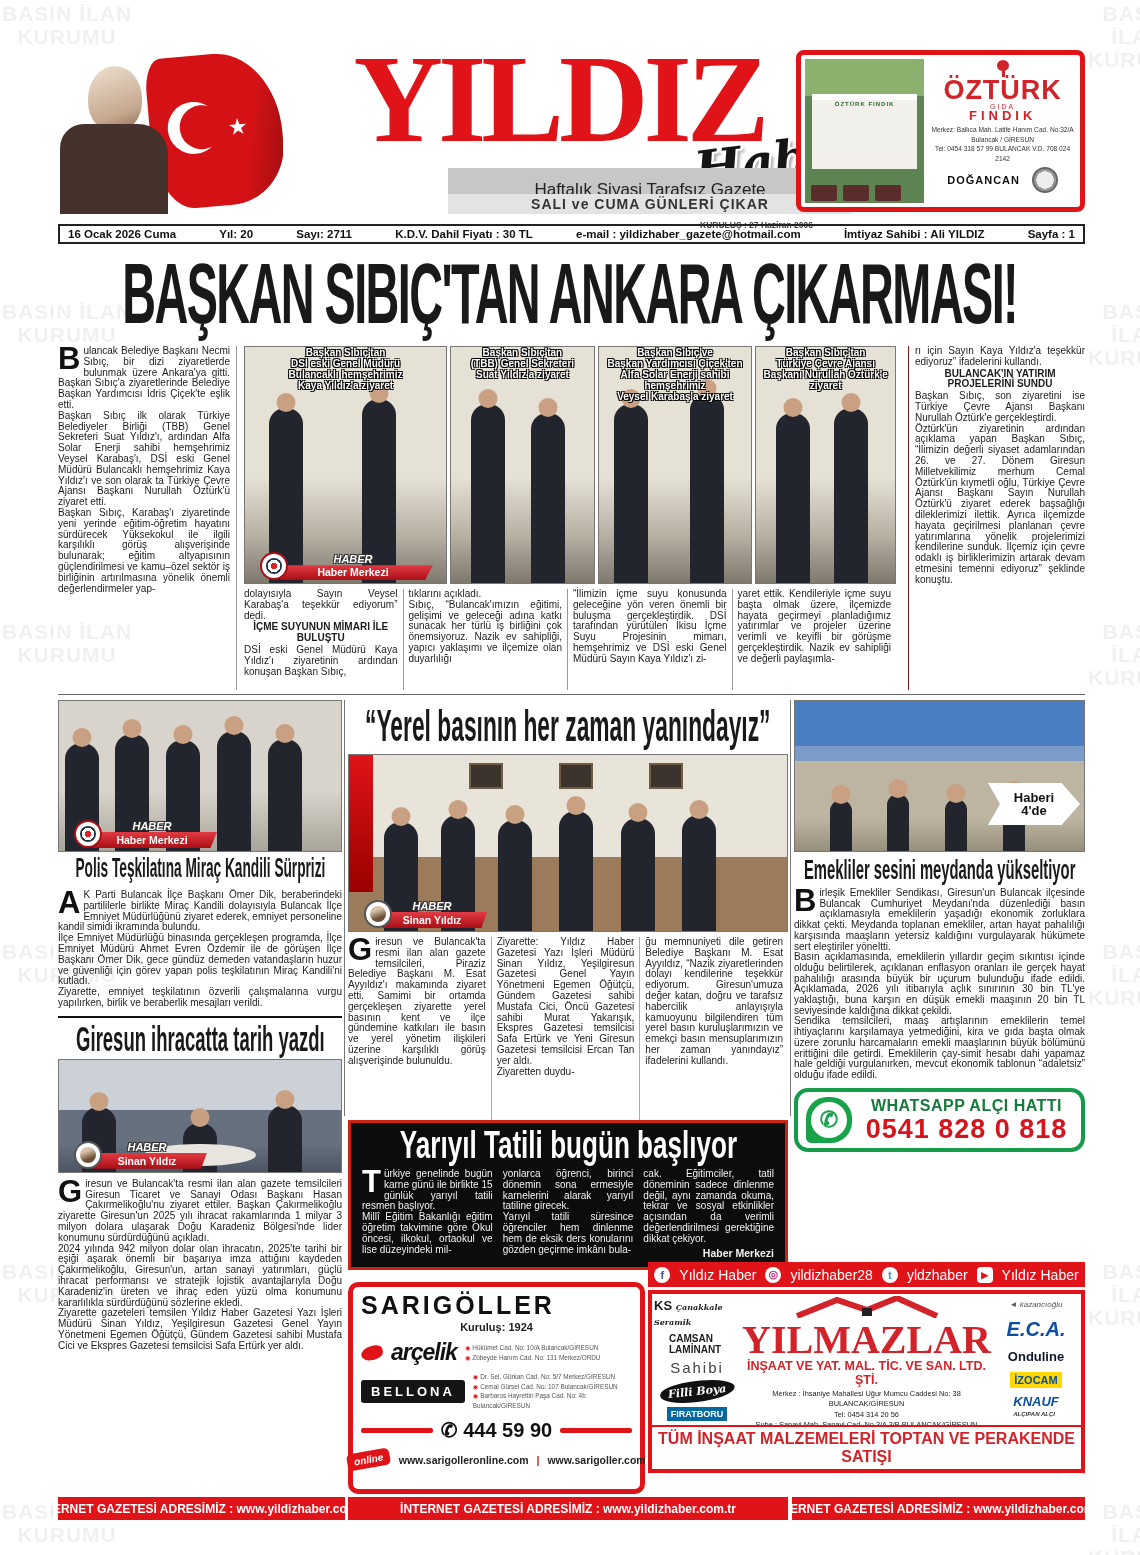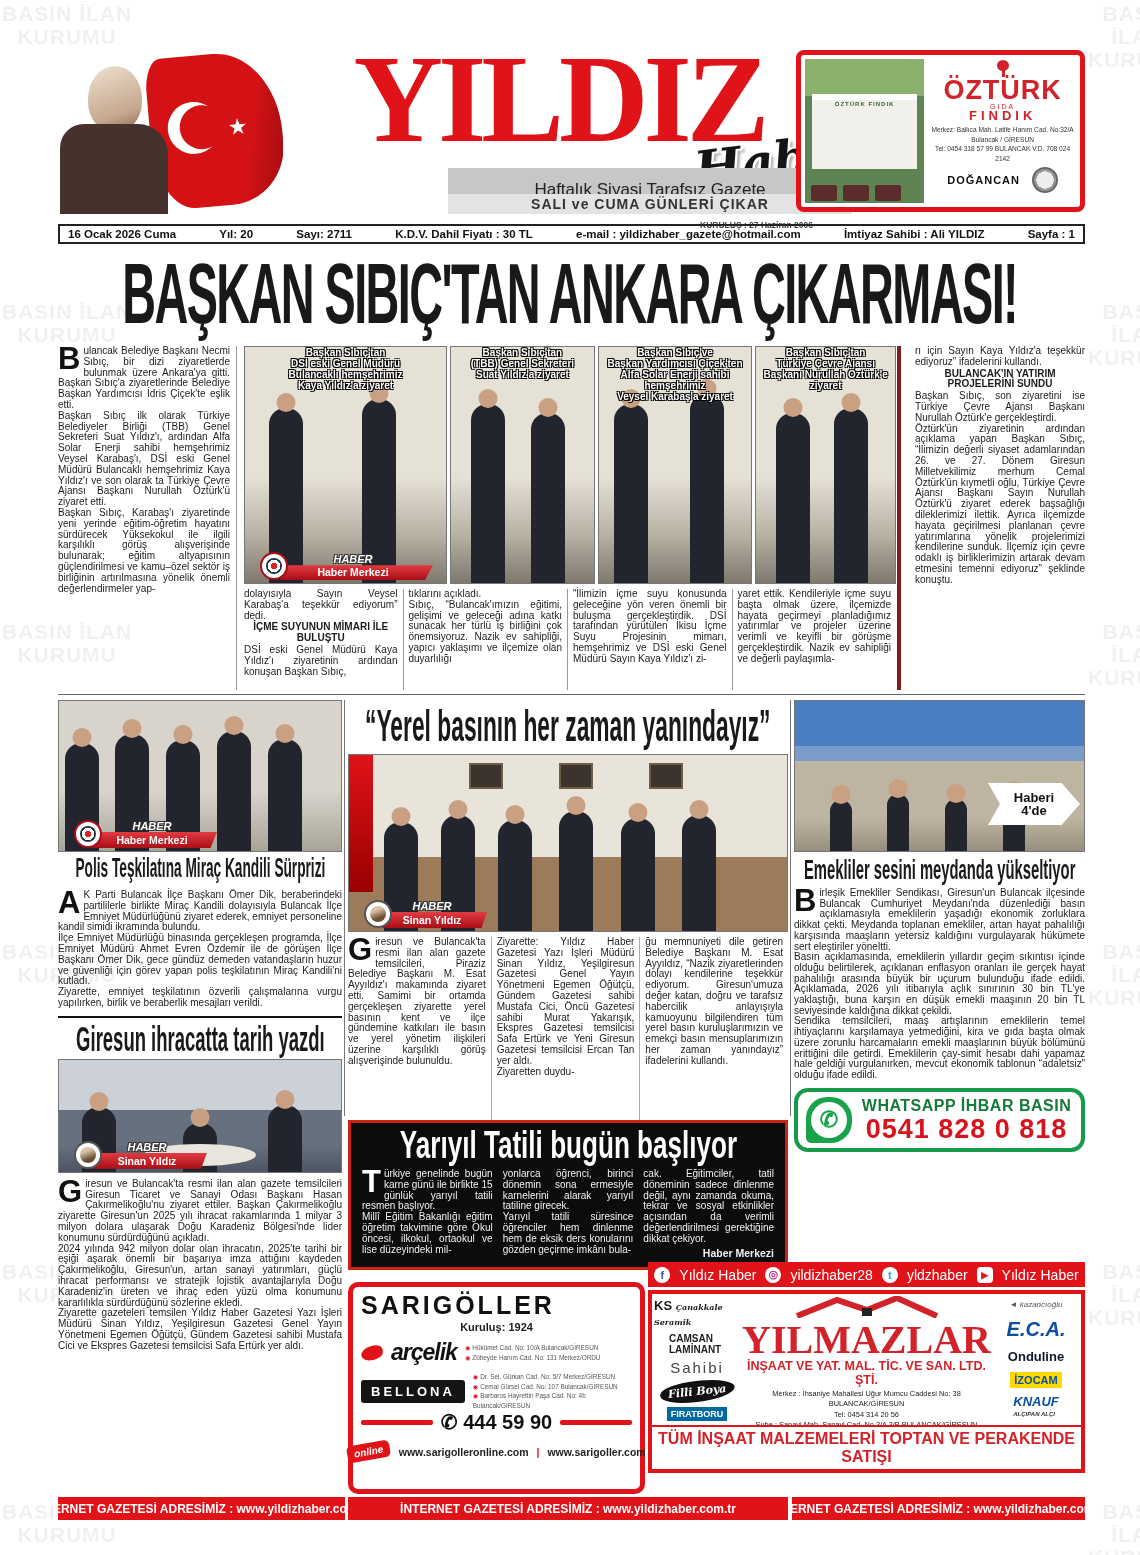--- a/index.html
+++ b/index.html
@@ -53,21 +53,21 @@
   .infobar{position:absolute;left:58px;top:224px;width:1027px;height:20px;border:2px solid #222;box-sizing:border-box;
            display:flex;align-items:center;justify-content:space-between;padding:0 8px;font-size:11.5px;font-weight:bold;color:#111;}
   
   .hlwrap{display:flex;align-items:center;justify-content:center;overflow:visible;}
   .cond{display:inline-block;font-weight:900;white-space:nowrap;color:#191919;}
   .mainhl{position:absolute;left:0;top:246px;width:1140px;height:94px;}
   .mainhl .cond{font-size:60px;letter-spacing:-2px;transform:scale(0.78,1.42);}
   
   .main-story{position:absolute;left:58px;top:346px;width:1027px;height:344px;font-size:10px;line-height:10.8px;}
   .ms-left{position:absolute;left:0;top:0;width:172px;height:100%;padding-right:6px;border-right:1px solid #999;}
-  .ms-right{position:absolute;right:0;top:0;width:170px;height:100%;padding-left:14px;border-left:4px solid #7f1d1d;}
+  .ms-right{position:absolute;right:0;top:0;width:170px;height:100%;padding-left:6px;border-left:1px solid #7f1d1d;}
   .ms-photos{position:absolute;left:186px;top:0;width:652px;height:238px;display:flex;gap:3px;}
   .photo{position:relative;overflow:hidden;border:1px solid #777;box-sizing:border-box;
          background:linear-gradient(180deg,#e6e1d5 0 55%,#b7b1a4 80%,#7e786d);}
   .p1{width:205px;}.p2{width:146px;}.p3{width:156px;}.p4{width:142px;}
   .fig{position:absolute;bottom:0;width:34px;background:#23252e;border-radius:16px 16px 0 0;}
   .fig::before{content:"";position:absolute;top:-15px;left:50%;transform:translateX(-50%);
                width:19px;height:19px;border-radius:50%;background:#c9a081;}
   .cap{position:absolute;left:2px;right:2px;text-align:center;font-weight:bold;font-size:10px;line-height:11px;color:#fff;
        text-shadow:-1px -1px 0 #000,1px -1px 0 #000,-1px 1px 0 #000,1px 1px 0 #000;}
   .ms-bcols{position:absolute;left:186px;top:243px;width:652px;height:101px;display:flex;}
@@ -148,21 +148,21 @@
   .sari{position:absolute;left:348px;top:1282px;width:297px;height:212px;border:5px solid #e01319;border-radius:10px;
         background:#fff;box-sizing:border-box;padding:4px 8px;display:flex;flex-direction:column;}
   .sg-name{text-align:left;font-weight:900;font-size:25px;letter-spacing:3px;color:#111;}
   .sg-found{text-align:center;font-weight:bold;font-size:11px;margin-top:1px;}
   .sg-row{display:flex;align-items:center;gap:8px;margin-top:6px;}
   .arc-blob{width:22px;height:14px;background:#e01319;border-radius:60% 40% 50% 50%;transform:rotate(-12deg);}
   .arcelik{font-style:italic;font-weight:900;font-size:23px;color:#111;letter-spacing:-1px;}
   .sg-addrs{flex:1;font-size:6.4px;color:#555;line-height:1.5;}
   .pin{color:#e01319;}
   .bellona{background:#141414;color:#fff;font-weight:900;letter-spacing:3px;font-size:13px;padding:4px 10px;border-radius:3px;}
-  .sg-phone-row{display:flex;align-items:center;gap:8px;}
+  .sg-phone-row{display:flex;align-items:center;gap:8px;margin-top:8px;}
   .sg-bar{height:5px;background:#e01319;flex:1;border-radius:2px;}
   .sg-phone{font-weight:900;font-size:20px;color:#111;white-space:nowrap;}
   .sg-web-row{display:flex;align-items:center;justify-content:center;gap:8px;margin-top:9px;font-weight:bold;font-size:10.5px;color:#222;}
   .online{background:#e01319;color:#fff;font-style:italic;font-weight:bold;font-size:10px;padding:3px 7px;border-radius:5px;transform:rotate(-10deg);}
   .sg-div{color:#e01319;font-weight:900;}
   
   .social{position:absolute;left:648px;top:1262px;width:437px;height:25px;background:#e01319;color:#fff;
           display:flex;align-items:center;justify-content:center;gap:9px;font-size:14px;}
   .sicon{width:16px;height:16px;border-radius:50%;display:inline-flex;align-items:center;justify-content:center;
          font-size:11px;font-weight:bold;flex-shrink:0;}
@@ -458,21 +458,21 @@
     <div class="mr-text jtext">
       <span class="dc">B</span><span class="pre">irleşik Emekliler Sendikası, Giresun'un Bulancak ilçesinde Bulancak Cumhuriyet Meydanı'nda düzenlediği basın açıklamasıyla emeklilerin yaşadığı ekonomik zorluklara dikkat çekti. Meydanda toplanan emekliler, artan hayat pahalılığı karşısında maaşların yetersiz kaldığını vurgulayarak hükümete sert eleştiriler yöneltti.
 Basın açıklamasında, emeklilerin yıllardır geçim sıkıntısı içinde olduğu belirtilerek, açıklanan enflasyon oranları ile gerçek hayat pahalılığı arasında büyük bir uçurum bulunduğu ifade edildi. Açıklamada, 2026 yılı itibarıyla açlık sınırının 30 bin TL'ye yaklaştığı, buna karşın en düşük emekli maaşının 20 bin TL seviyesinde kaldığına dikkat çekildi.
 Sendika temsilcileri, maaş artışlarının emeklilerin temel ihtiyaçlarını karşılamaya yetmediğini, kira ve gıda başta olmak üzere zorunlu harcamaların emekli maaşlarının büyük bölümünü erittiğini dile getirdi. Emeklilerin çay-simit hesabı dahi yapamaz hale geldiği vurgulanırken, mevcut ekonomik tablonun “adaletsiz” olduğu ifade edildi.</span>
     </div>
     <div class="whatsapp">
       <div class="wa-icon">
         <div class="wa-inner">✆</div>
       </div>
       <div class="wa-texts">
-        <div class="wa-title">WHATSAPP İHBAR BASIN</div>
+        <div class="wa-title">WHATSAPP ALÇI HATTI</div>
         <div class="wa-phone">0541 828 0 818</div>
       </div>
     </div>
   </section>
 
   <section class="yariyil">
     <div class="yy-h hlwrap">
       <span class="cond">Yarıyıl Tatili bugün başlıyor</span>
     </div>
     <div class="yy-cols">

